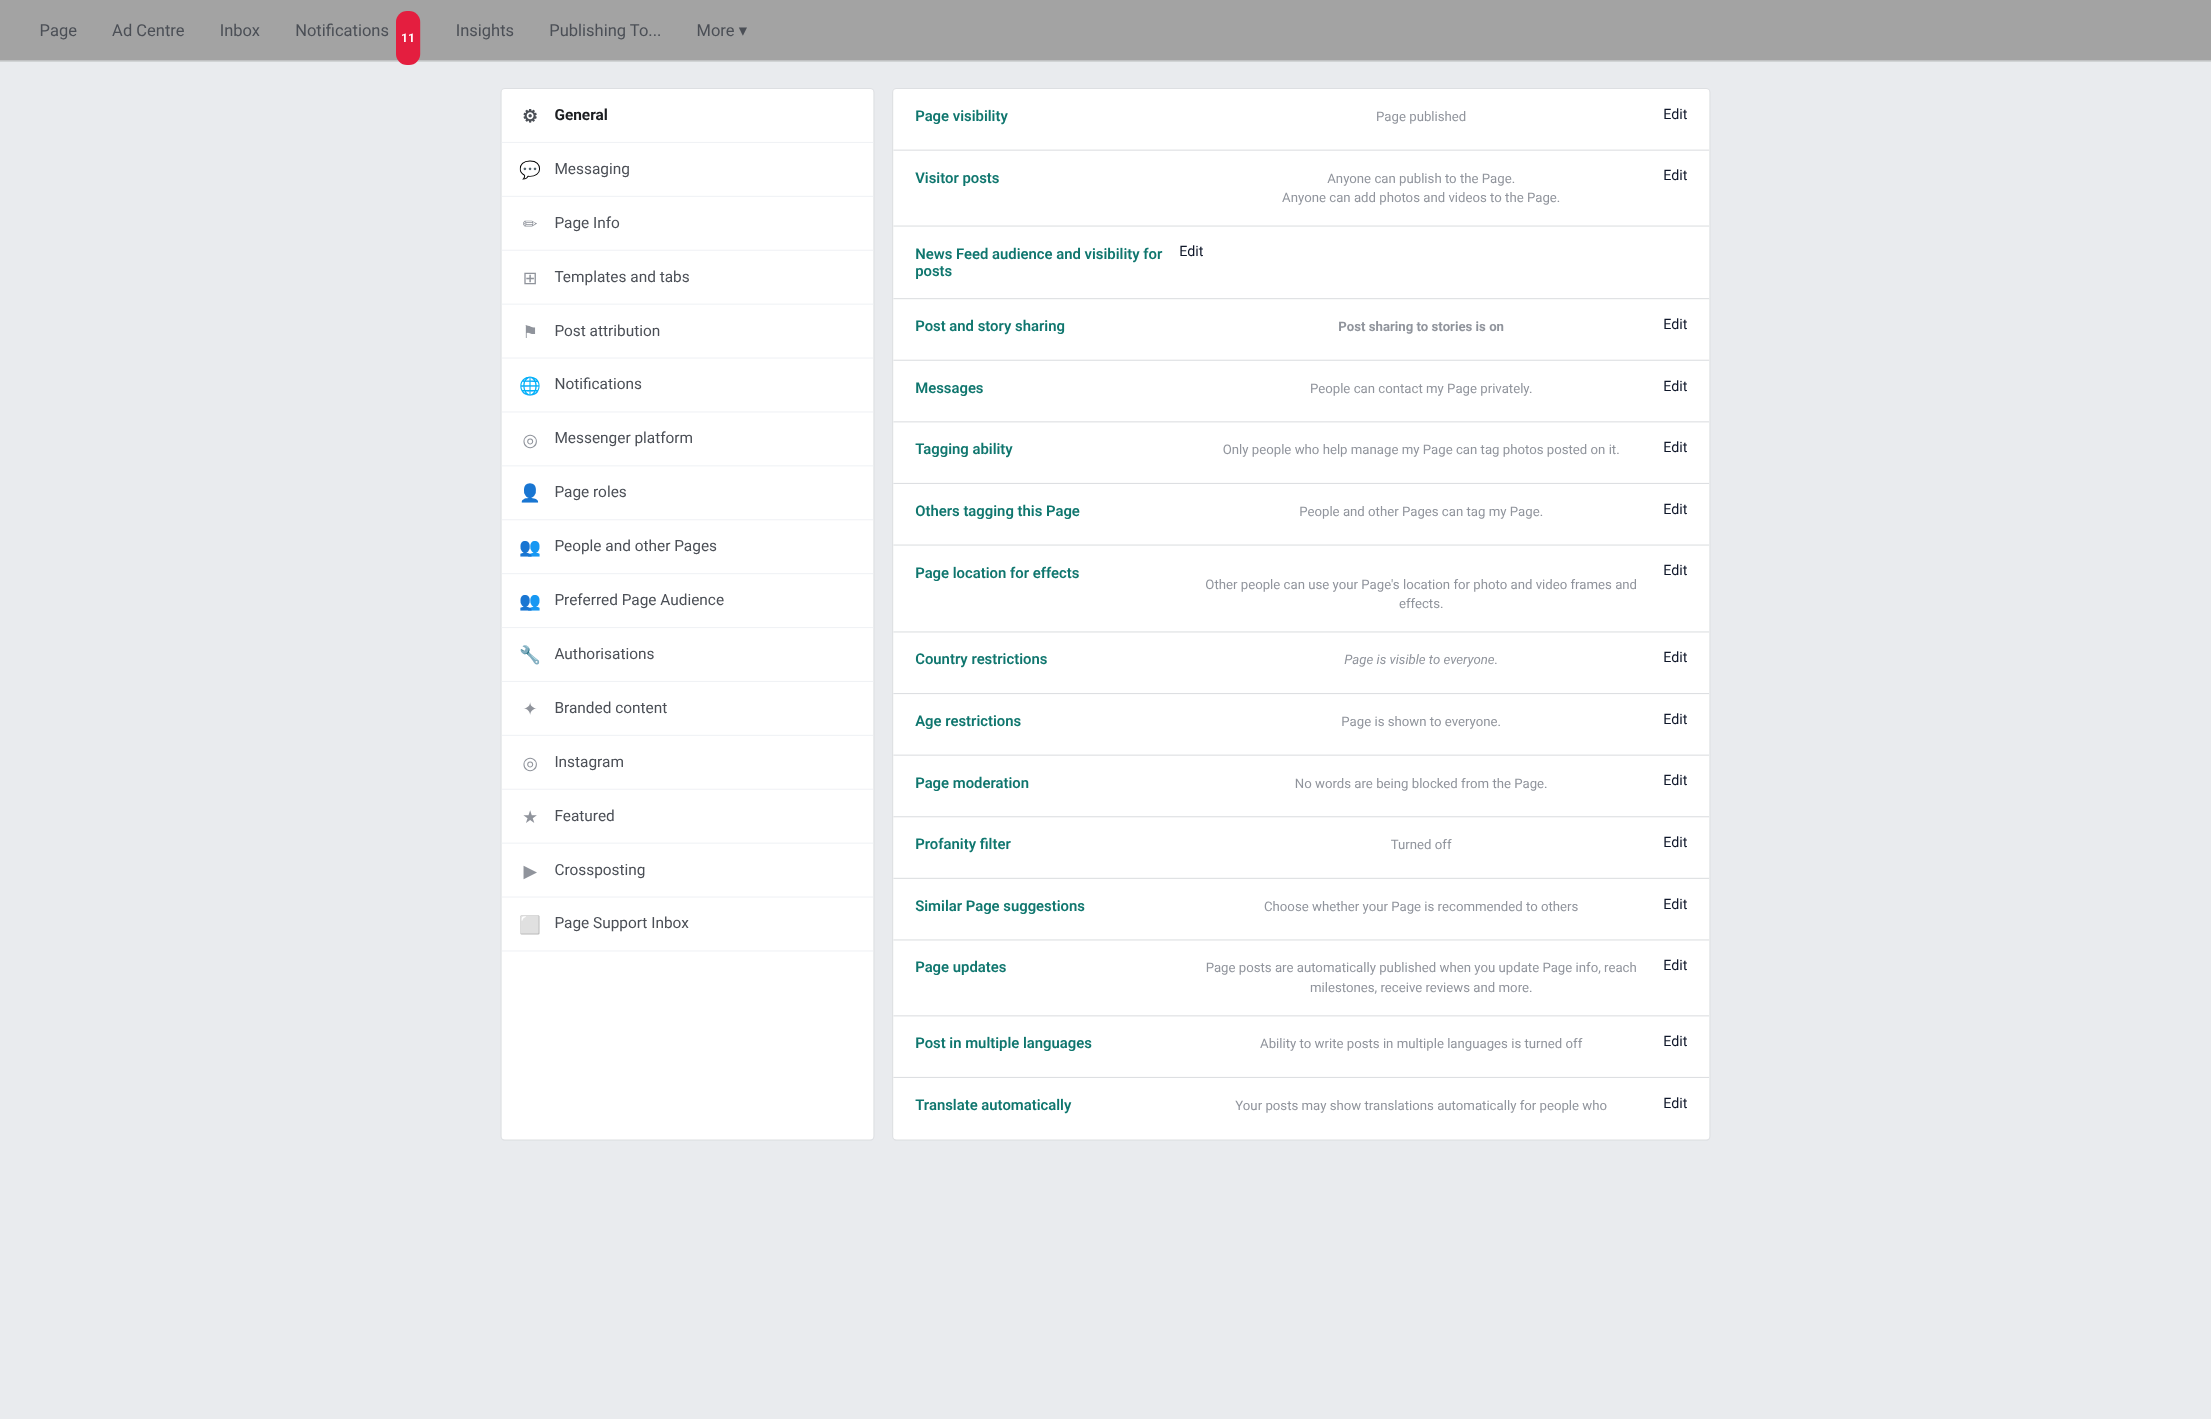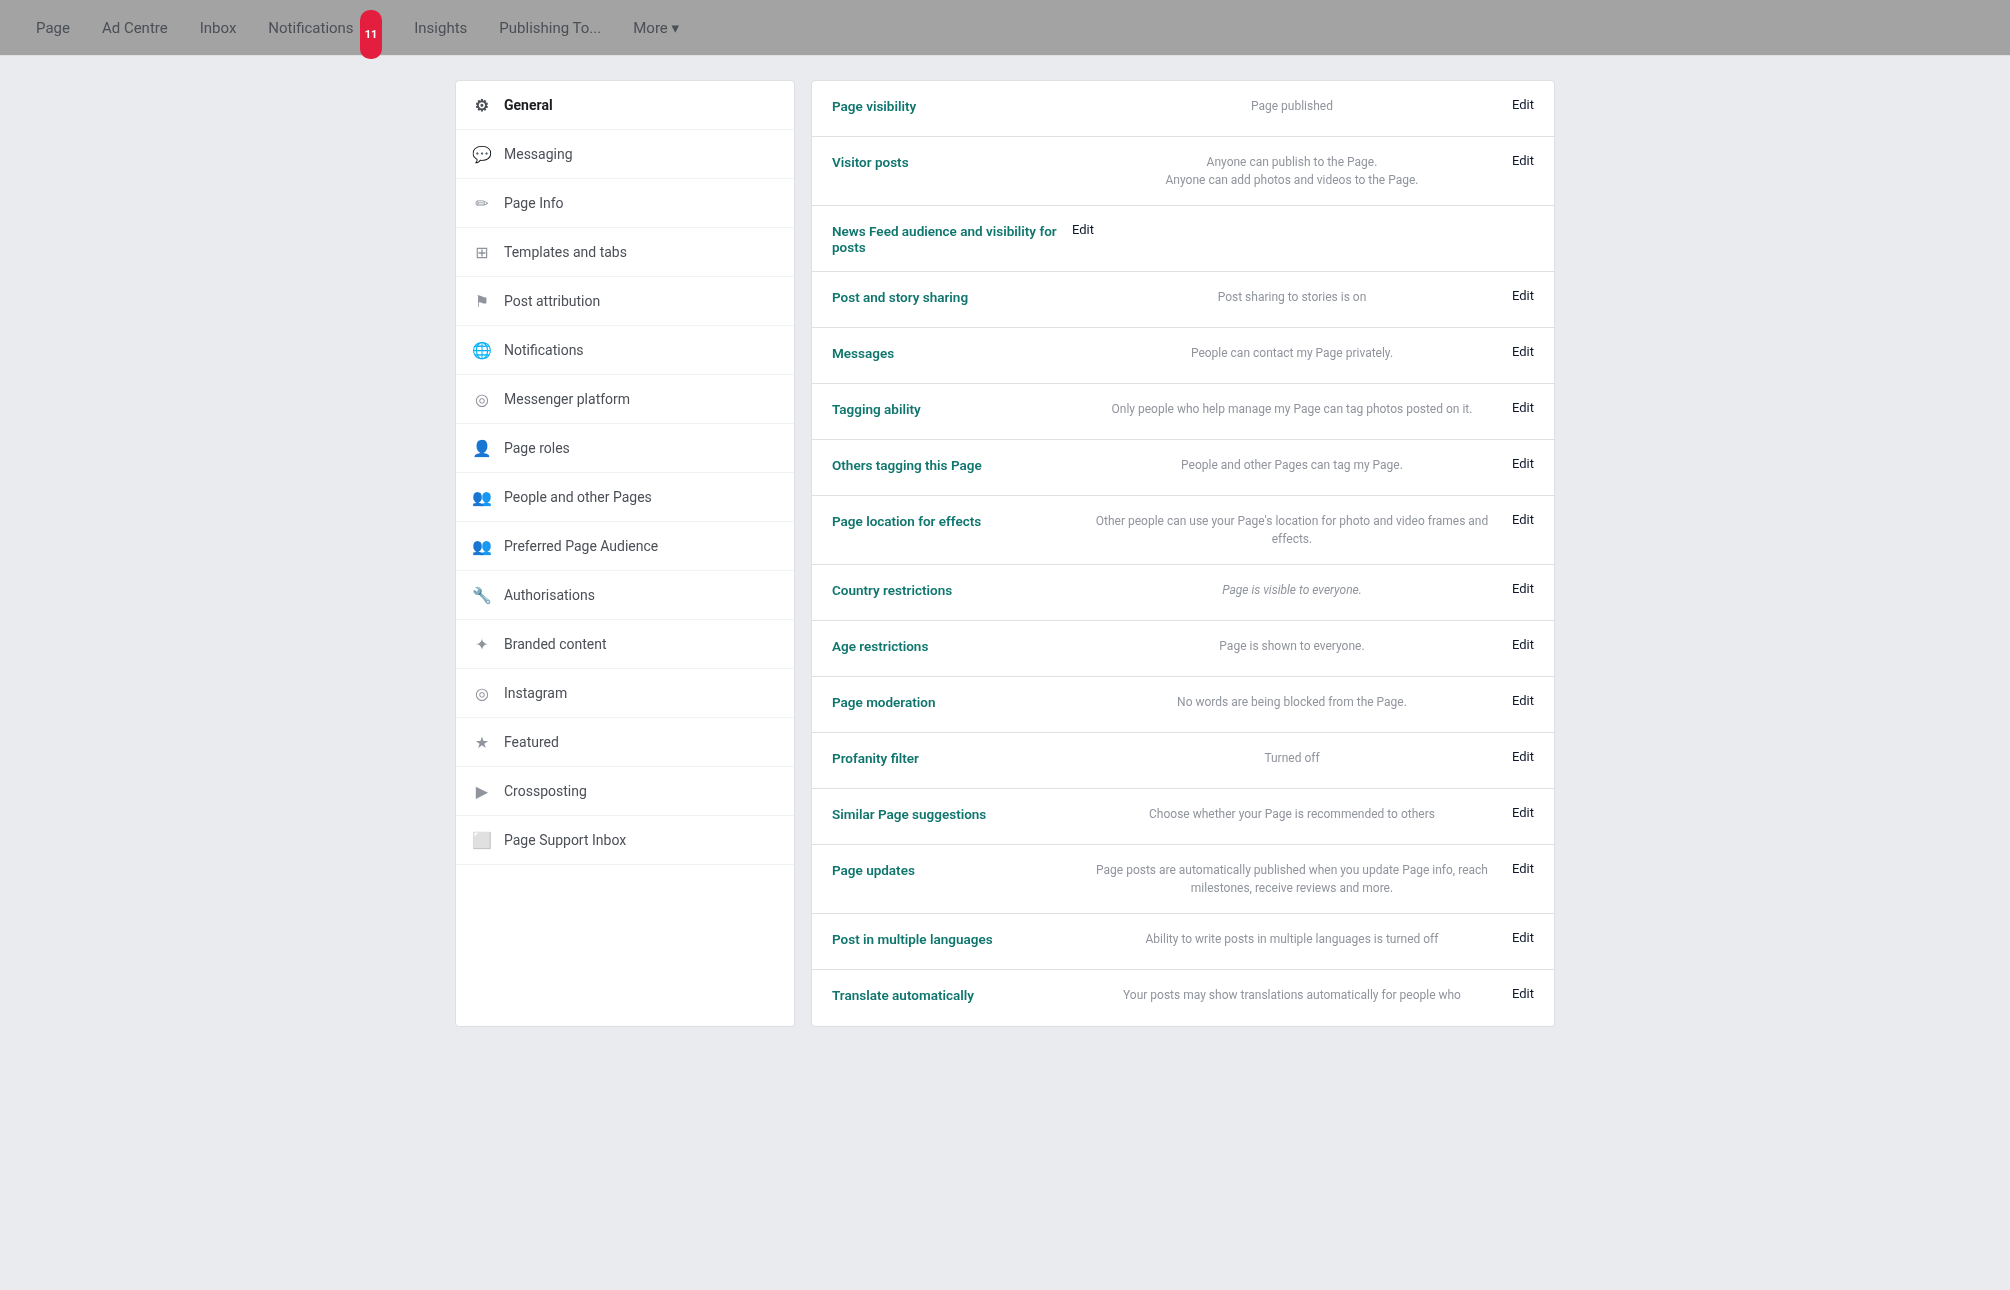--- a/index.html
+++ b/index.html
@@ -252,41 +252,41 @@
         <div class="settings-value" style="white-space: pre-line;">Anyone can publish to the Page.
 Anyone can add photos and videos to the Page.</div>
         <div class="settings-edit">Edit</div>
       </div>
       <div class="settings-row">
         <div class="settings-label">News Feed audience and visibility for posts</div>
         <div class="settings-edit">Edit</div>
       </div>
       <div class="settings-row">
         <div class="settings-label">Post and story sharing</div>
-        <div class="settings-value" style="white-space: pre-line;">Post sharing to stories is on</div>
+        <div class="settings-value" style="white-space: pre-line; font-weight: bold;">Post sharing to stories is on</div>
         <div class="settings-edit">Edit</div>
       </div>
       <div class="settings-row">
         <div class="settings-label">Messages</div>
         <div class="settings-value" style="white-space: pre-line;">People can contact my Page privately.</div>
         <div class="settings-edit">Edit</div>
       </div>
       <div class="settings-row">
         <div class="settings-label">Tagging ability</div>
         <div class="settings-value" style="white-space: pre-line;">Only people who help manage my Page can tag photos posted on it.</div>
         <div class="settings-edit">Edit</div>
       </div>
       <div class="settings-row">
         <div class="settings-label">Others tagging this Page</div>
         <div class="settings-value" style="white-space: pre-line;">People and other Pages can tag my Page.</div>
         <div class="settings-edit">Edit</div>
       </div>
       <div class="settings-row">
         <div class="settings-label">Page location for effects</div>
-        <div class="settings-value" style="white-space: pre-line;">Other people can use your Page's location for photo and video frames and effects.</div>
+        <div class="settings-value" style="white-space: pre-line; margin-top: 10px;">Other people can use your Page's location for photo and video frames and effects.</div>
         <div class="settings-edit">Edit</div>
       </div>
       <div class="settings-row">
         <div class="settings-label">Country restrictions</div>
         <div class="settings-value" style="white-space: pre-line; font-style: italic;">Page is visible to everyone.</div>
         <div class="settings-edit">Edit</div>
       </div>
       <div class="settings-row">
         <div class="settings-label">Age restrictions</div>
         <div class="settings-value" style="white-space: pre-line;">Page is shown to everyone.</div>

